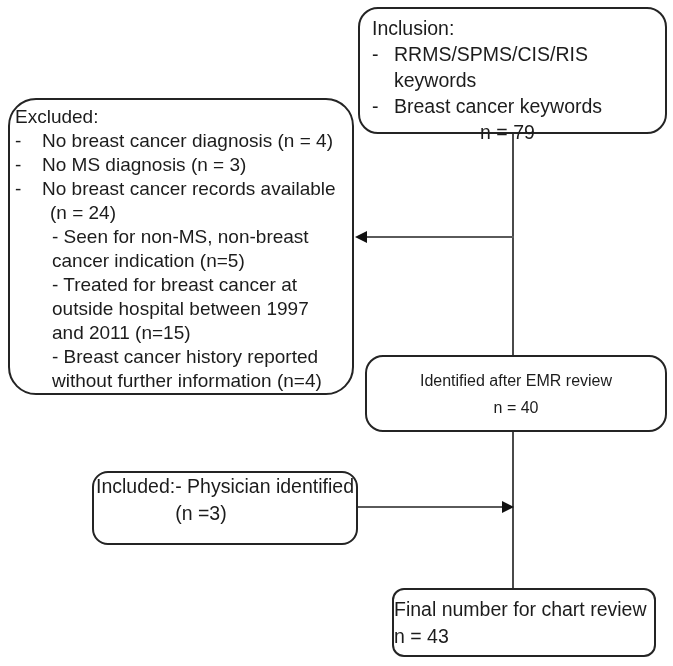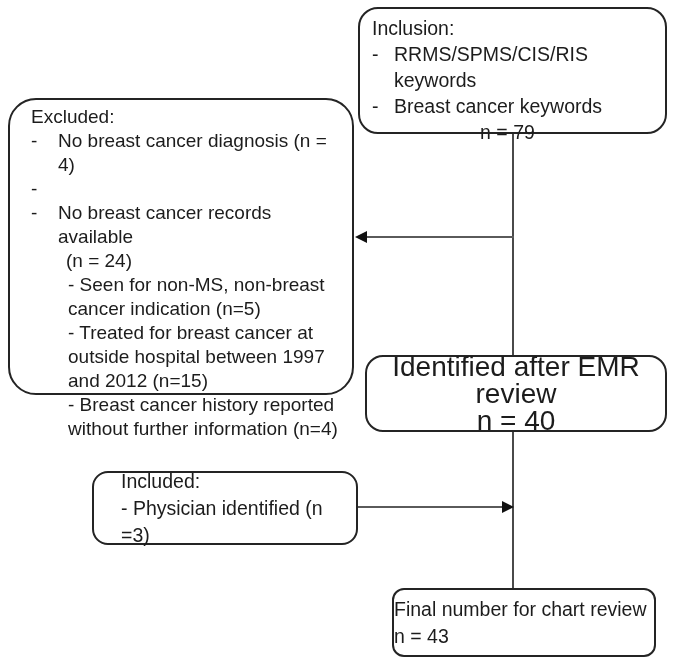--- a/index.html
+++ b/index.html
@@ -28,42 +28,42 @@
     padding: 6px 8px 0 12px;
     font-size: 19.5px; line-height: 26px;
   }
   #inclusion-box .bullet-col { width: 22px; }
   #inclusion-box .count { text-align: center; padding-right: 14px; }
 
   
   #excluded-box {
     left: 8px; top: 98px; width: 346px; height: 297px;
     border-radius: 28px;
-    padding: 5px 4px 0 21px;
+    padding: 5px 4px 0 5px;
     font-size: 19px; line-height: 24px;
   }
   #excluded-box .bullet-col { width: 27px; }
   #excluded-box .cont { margin-left: 35px; }
   #excluded-box .sub { margin-left: 37px; }
 
   
   #emr-box {
     left: 365px; top: 355px; width: 302px; height: 77px;
     border-radius: 18px;
     display: flex; flex-direction: column; justify-content: center; align-items: center;
-    font-size: 28px; line-height: 27px;
+    font-size: 16px; line-height: 27px;
     text-align: center;
   }
 
   
   #included-box {
     left: 92px; top: 471px; width: 266px; height: 74px;
     border-radius: 16px;
-    display: flex; flex-direction: column; justify-content: center;
-    padding-left: 27px;
+    display: flex; justify-content: center;
+    padding-left: 2px;
     font-size: 19.5px; line-height: 27px;
   }
 
   
   #final-box {
     left: 392px; top: 588px; width: 264px; height: 69px;
     border-radius: 12px;
     display: flex; flex-direction: column; justify-content: center; align-items: flex-start;
     font-size: 19.5px; line-height: 27px;
     text-align: center;
@@ -118,31 +118,32 @@
   </div>
 
   <div class="box" id="excluded-box">
     <div>Excluded:</div>
     <div class="row">
       <span class="bullet-col">-</span>
       <span>No breast cancer diagnosis (n = 4)</span>
     </div>
     <div class="row">
       <span class="bullet-col">-</span>
+      <span>No MS diagnosis (n = 3)</span>
     </div>
     <div class="row">
       <span class="bullet-col">-</span>
       <span>No breast cancer records available</span>
     </div>
     <div class="cont">(n = 24)</div>
     <div class="sub">- Seen for non-MS, non-breast</div>
     <div class="sub">cancer indication (n=5)</div>
     <div class="sub">- Treated for breast cancer at</div>
     <div class="sub">outside hospital between 1997</div>
-    <div class="sub">and 2012 (n=15)</div>
+    <div class="sub">and 2011 (n=15)</div>
     <div class="sub">- Breast cancer history reported</div>
     <div class="sub">without further information (n=4)</div>
   </div>
 
   <div class="box" id="emr-box">
     <div>Identified after EMR review</div>
     <div>n = 40</div>
   </div>
 
   <div class="box" id="included-box">

